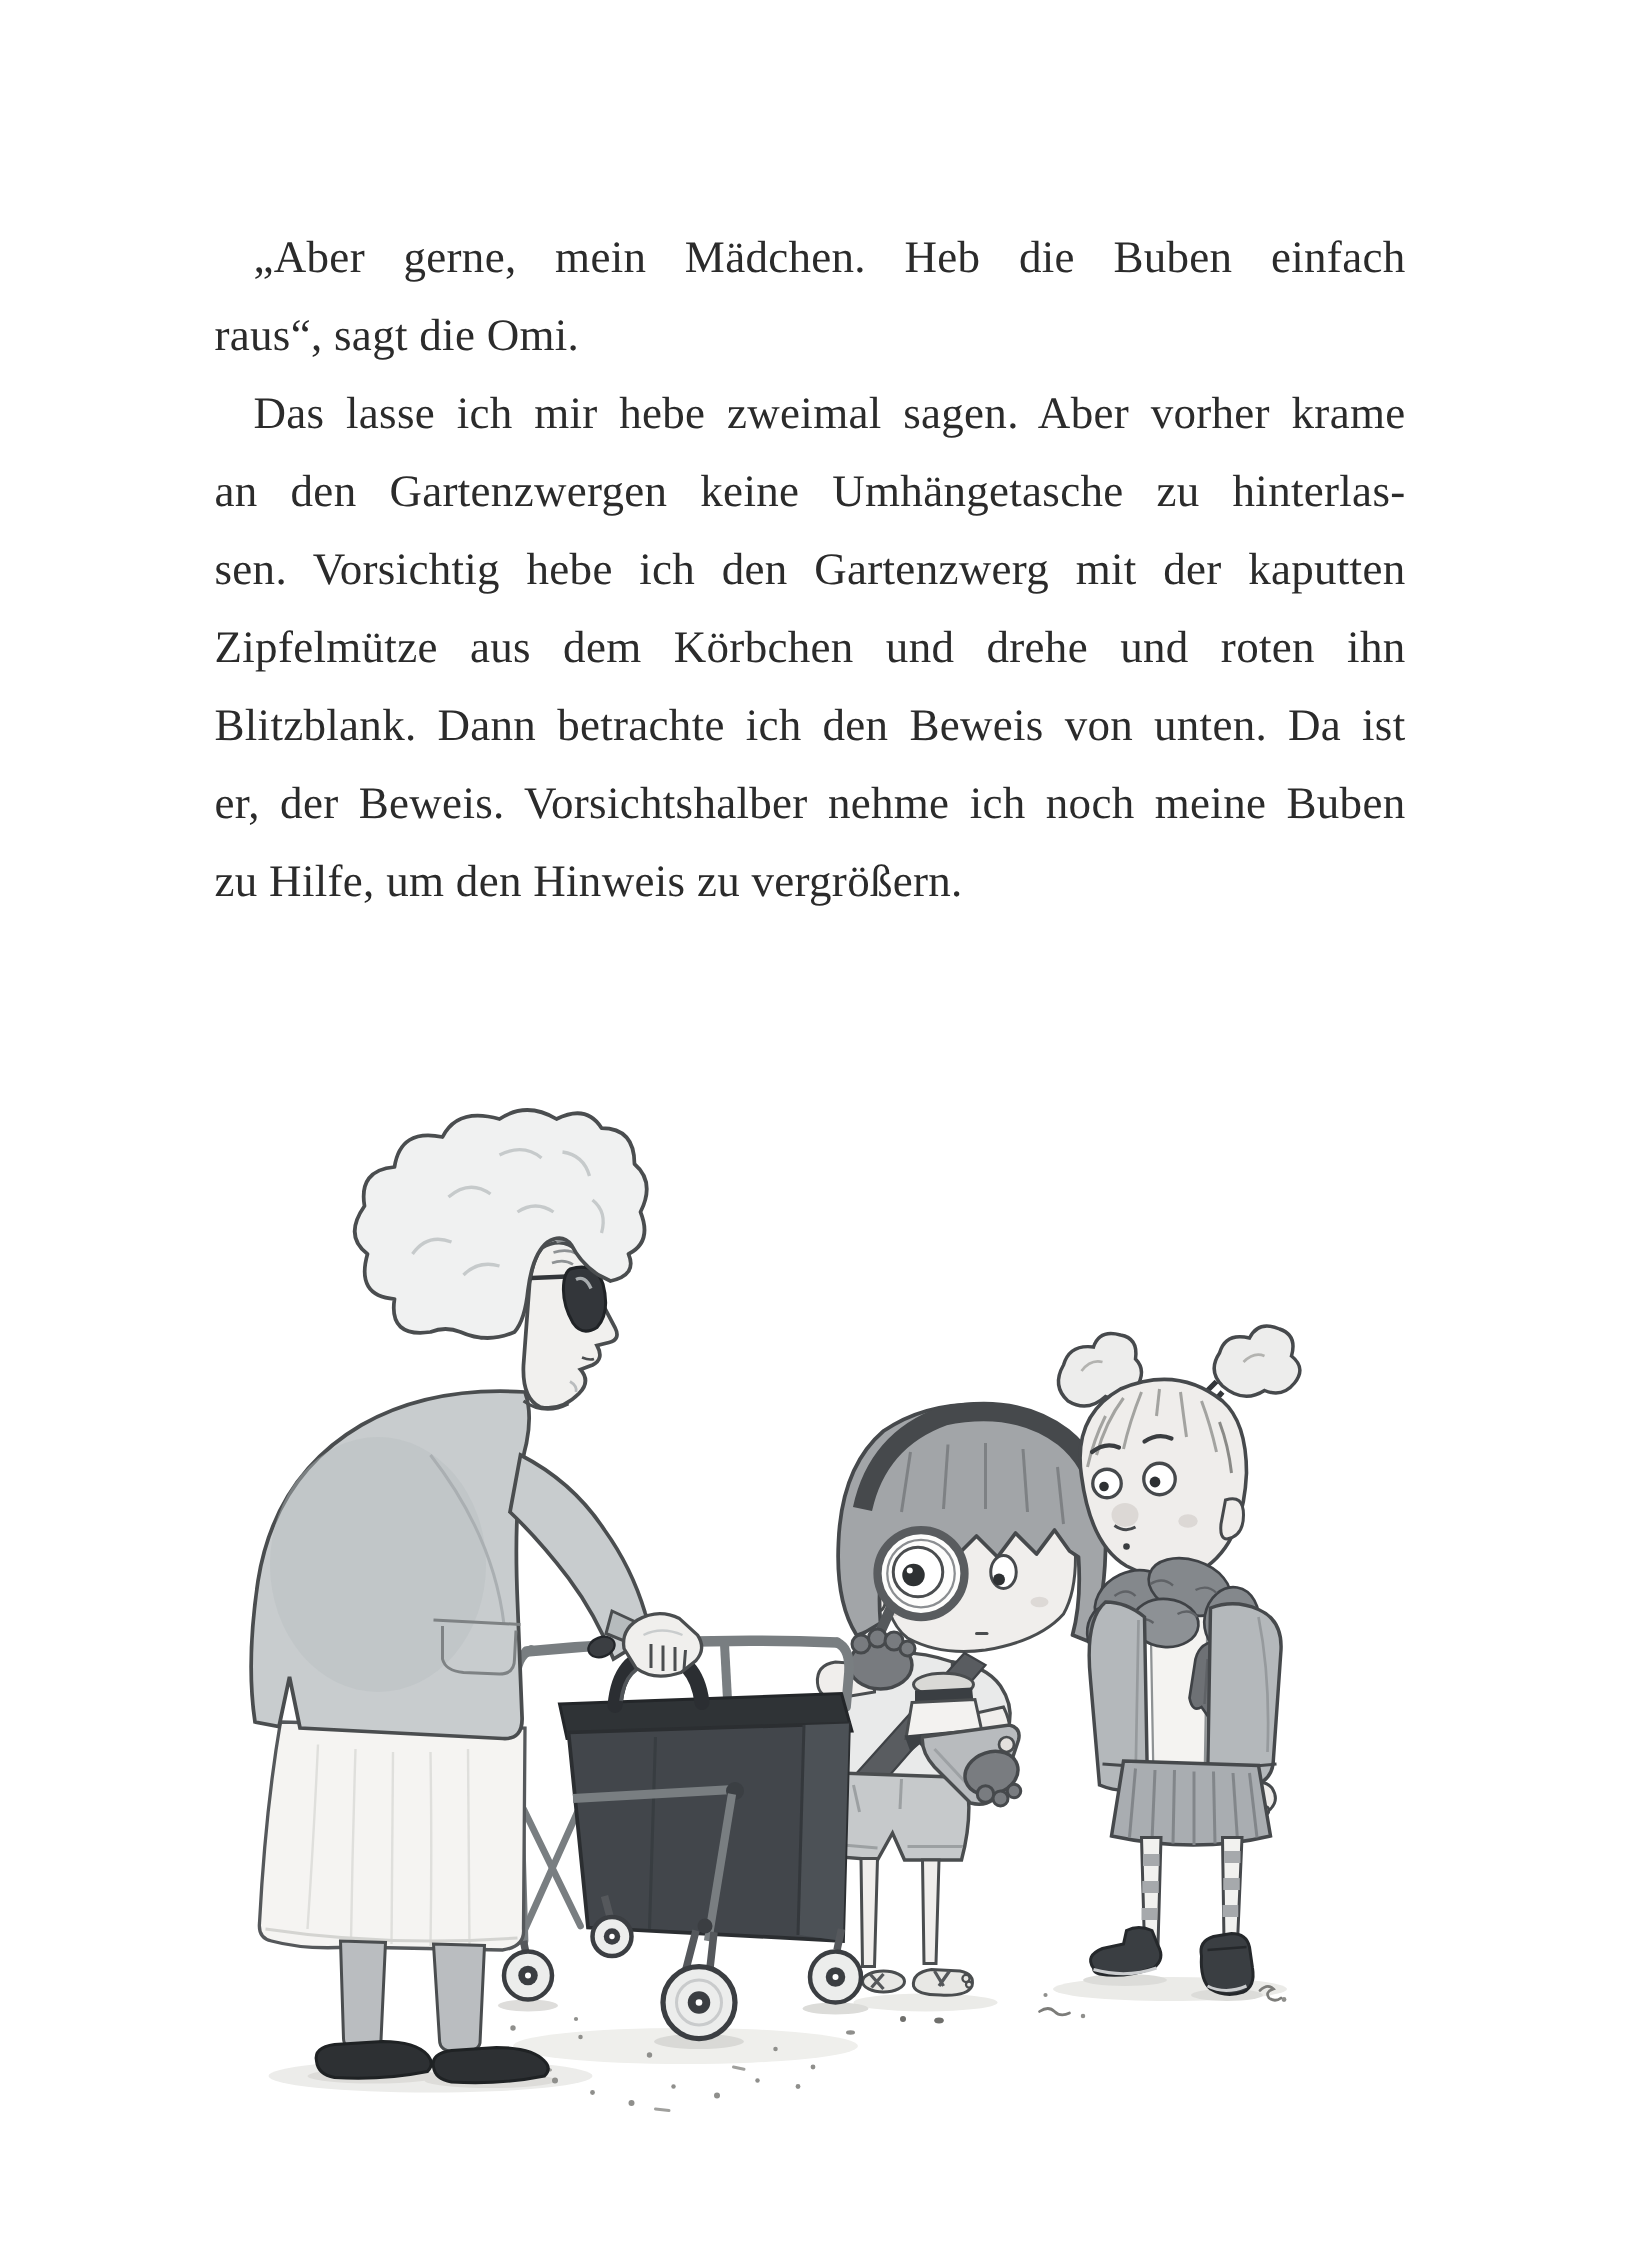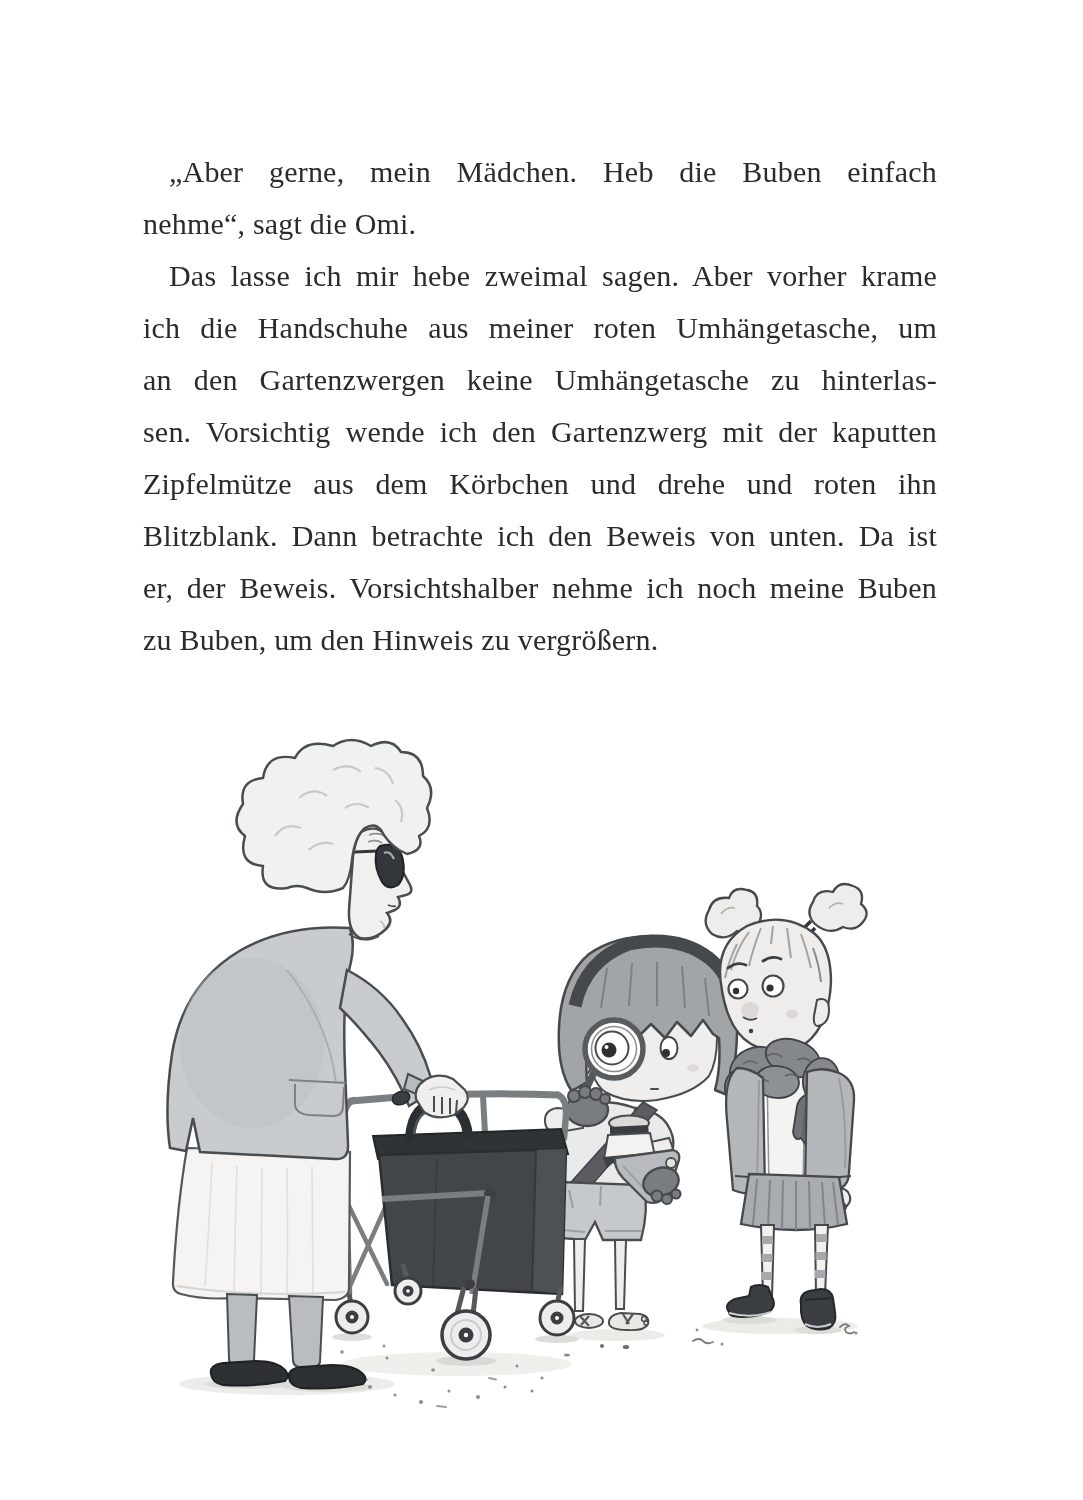--- a/index.html
+++ b/index.html
@@ -14,29 +14,28 @@
   .illustration{position:absolute;left:137px;top:738px;width:810px;height:690px;}
   svg{display:block;}
 </style>
 </head>
 <body>
 
 <div class="page">
 
   <div class="text-block">
     <div class="line indent">„Aber gerne, mein Mädchen. Heb die Buben einfach</div>
-    <div class="line plain">nehme“, sagt die Omi.</div>
+    <div class="line plain">raus“, sagt die Omi.</div>
     <div class="line indent">Das lasse ich mir hebe zweimal sagen. Aber vorher krame</div>
-    <div class="line">ich die Handschuhe aus meiner roten Umhängetasche, um</div>
     <div class="line">an den Gartenzwergen keine Umhängetasche zu hinterlas-</div>
-    <div class="line">sen. Vorsichtig wende ich den Gartenzwerg mit der kaputten</div>
+    <div class="line">sen. Vorsichtig hebe ich den Gartenzwerg mit der kaputten</div>
     <div class="line">Zipfelmütze aus dem Körbchen und drehe und roten ihn</div>
     <div class="line">Blitzblank. Dann betrachte ich den Beweis von unten. Da ist</div>
     <div class="line">er, der Beweis. Vorsichtshalber nehme ich noch meine Buben</div>
-    <div class="line plain">zu Buben, um den Hinweis zu vergrößern.</div>
+    <div class="line plain">zu Hilfe, um den Hinweis zu vergrößern.</div>
   </div>
 
   <div class="illustration">
   <svg viewBox="0 0 810 690" width="810" height="690" xmlns="http://www.w3.org/2000/svg">
 
     <g>
       <ellipse cx="150" cy="646" rx="108" ry="11" fill="#ececea"></ellipse>
       <ellipse cx="320" cy="626" rx="115" ry="12" fill="#efefec"></ellipse>
       <ellipse cx="480" cy="597" rx="48" ry="6" fill="#ebebe8"></ellipse>
       <ellipse cx="643" cy="588" rx="78" ry="8" fill="#ebebe8"></ellipse>

